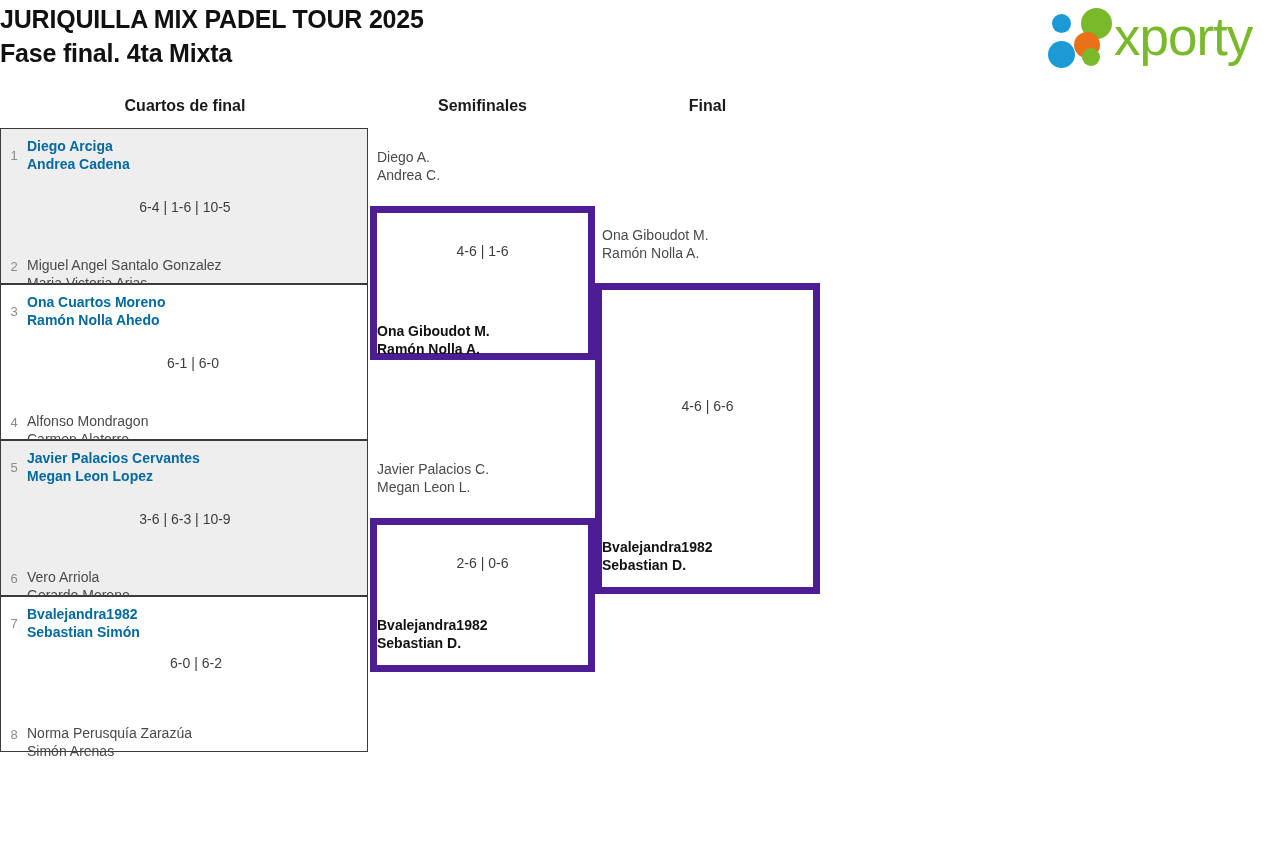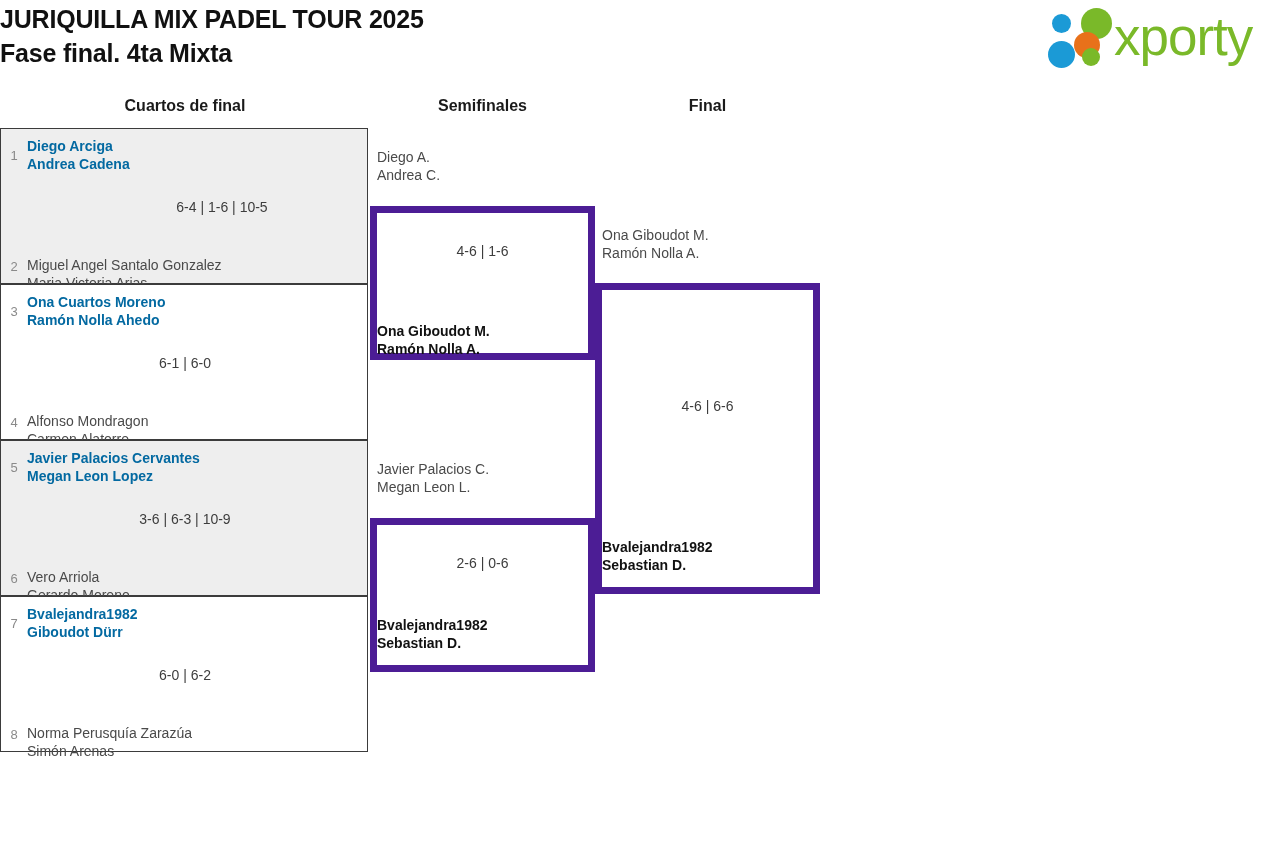--- a/index.html
+++ b/index.html
@@ -177,39 +177,39 @@
 <div id="bracket">
 
   <div class="qf-match shaded" style="top:128px; height:156px;">
     <div class="team-row" style="top:8px;">
       <span class="seed">1</span>
       <span class="names winner">
         <span>Diego Arciga</span><br>
         <span>Andrea Cadena</span>
       </span>
     </div>
-    <div class="qf-score" style="top:70px;padding-left:37px;">6-4 | 1-6 | 10-5</div>
+    <div class="qf-score" style="top:70px;">6-4 | 1-6 | 10-5</div>
     <div class="team-row" style="top:111px;">
       <span class="seed">2</span>
       <span class="names loser">
         <span>Miguel Angel Santalo Gonzalez</span><br>
         <span>Maria Victoria Arias</span>
       </span>
     </div>
   </div>
 
   <div class="qf-match plain" style="top:284px; height:156px;">
     <div class="team-row" style="top:8px;">
       <span class="seed">3</span>
       <span class="names winner">
         <span>Ona Cuartos Moreno</span><br>
         <span>Ramón Nolla Ahedo</span>
       </span>
     </div>
-    <div class="qf-score" style="top:70px;">6-1 | 6-0</div>
+    <div class="qf-score" style="top:70px;margin-left:8px;">6-1 | 6-0</div>
     <div class="team-row" style="top:111px;">
       <span class="seed">4</span>
       <span class="names loser">
         <span>Alfonso Mondragon</span><br>
         <span>Carmen Alatorre</span>
       </span>
     </div>
   </div>
 
   <div class="qf-match shaded" style="top:440px; height:156px;">
@@ -228,24 +228,24 @@
         <span>Gerardo Moreno</span>
       </span>
     </div>
   </div>
 
   <div class="qf-match plain" style="top:596px; height:156px;">
     <div class="team-row" style="top:8px;">
       <span class="seed">7</span>
       <span class="names winner">
         <span>Bvalejandra1982</span><br>
-        <span>Giboudot Dürr</span>
-      </span>
-    </div>
-    <div class="qf-score" style="top:70px;">6-0 | 6-2</div>
+        <span>Sebastian Simón</span>
+      </span>
+    </div>
+    <div class="qf-score" style="top:58px;margin-left:11px;">6-0 | 6-2</div>
     <div class="team-row" style="top:111px;">
       <span class="seed">8</span>
       <span class="names loser">
         <span>Norma Perusquía Zarazúa</span><br>
         <span>Simón Arenas</span>
       </span>
     </div>
   </div>
 
   <div class="side-names loser" style="left:377px; top:148px;">

